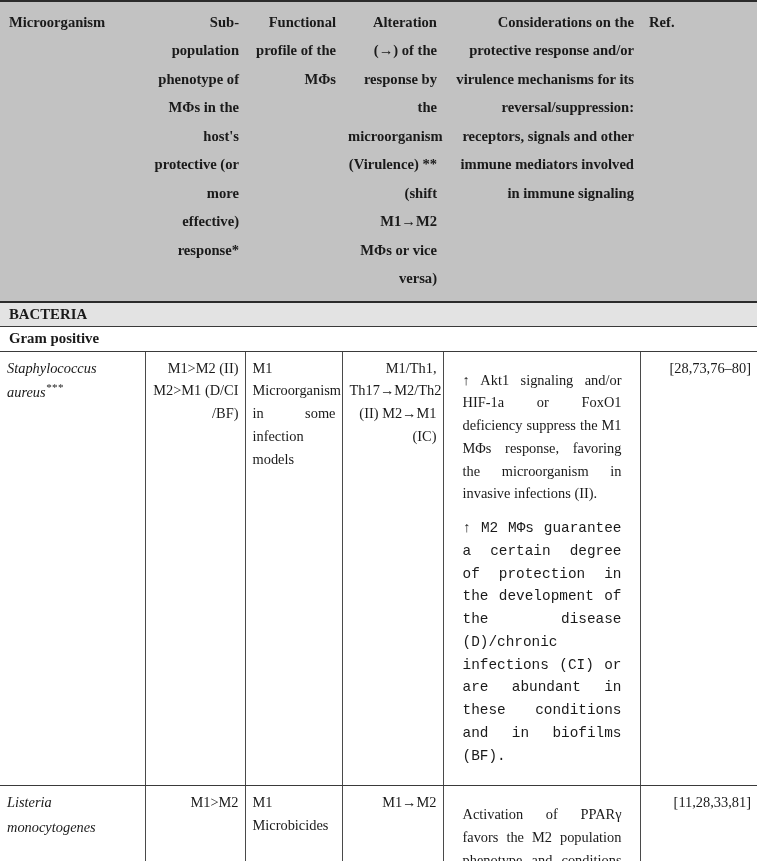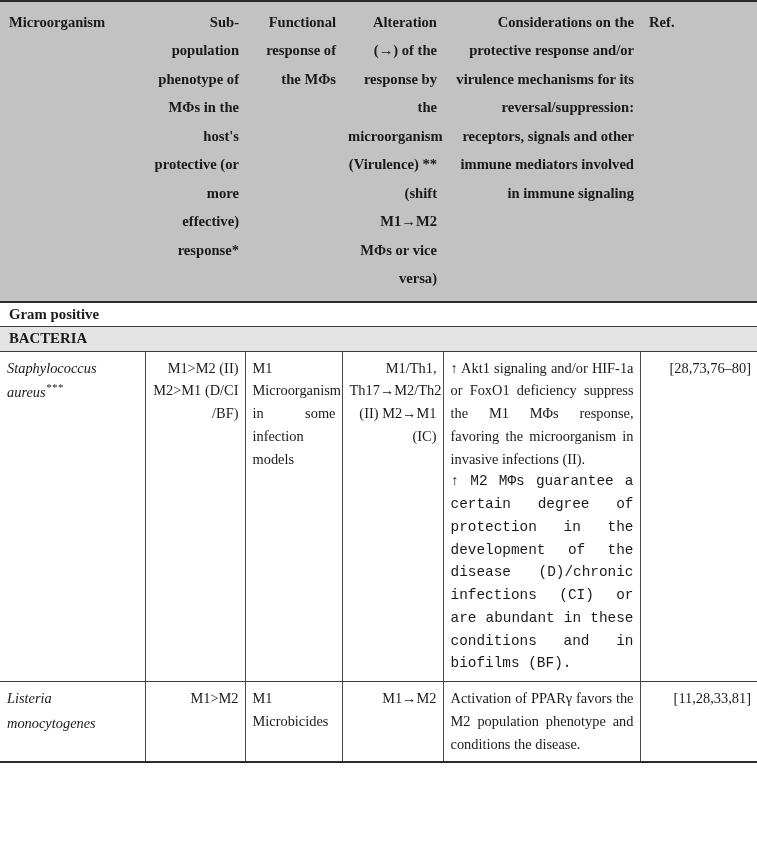--- a/index.html
+++ b/index.html
@@ -80,21 +80,21 @@
 
   td.org {
     font-style: italic;
     line-height: 1.85;
     margin-left: 36px;
   }
   td.just { text-align: justify; text-align-last: left; }
   td.plainleft { text-align: right; }
   td.justcol { text-align: justify; text-align-last: left; }
 
-  .para { margin: 0; }
+  .para { margin: 12px; }
   .para + .para { margin-top: 0px; font-family: Liberation Mono, monospace; }
   sup.stars {
     font-size: 11px;
     vertical-align: super;
     font-style: italic;
     letter-spacing: 0.4px;
   }
 </style>
 </head>
 <body>
@@ -106,32 +106,32 @@
         <col class="c2">
         <col class="c3">
         <col class="c4">
         <col class="c5">
         <col class="c6">
     </colgroup>
     <thead>
       <tr class="head">
         <th class="lead">Microorganism</th>
         <th>Sub-population phenotype of MΦs in the host's protective (or more effective) response*</th>
-        <th>Functional response of the MΦs</th>
+        <th>Functional profile of the MΦs</th>
         <th>Alteration (→) of the response by the microorganism (Virulence) ** (shift M1→M2 MΦs or vice versa)</th>
         <th>Considerations on the protective response and/or virulence mechanisms for its reversal/suppression: receptors, signals and other immune mediators involved in immune signaling</th>
         <th class="lead">Ref.</th>
       </tr>
     </thead>
     <tbody>
+      <tr class="band shaded">
+        <td colspan="6">BACTERIA</td>
+      </tr>
       <tr class="band plain">
         <td colspan="6">Gram positive</td>
-      </tr>
-      <tr class="band shaded">
-        <td colspan="6">BACTERIA</td>
       </tr>
 
       <tr class="data">
         <td class="org"><span>Staphylococcus aureus</span><sup class="stars">***</sup></td>
         <td class="plainleft">M1&gt;M2 (II) M2&gt;M1 (D/CI /BF)</td>
         <td class="justcol">M1 Microorganism in some infection models</td>
         <td class="plainleft">M1/Th1, Th17→M2/Th2 (II) M2→M1 (IC)</td>
         <td class="just">
           <p class="para">↑ Akt1 signaling and/or HIF-1a or FoxO1 deficiency suppress the M1 MΦs response, favoring the microorganism in invasive infections (II).</p>
           <p class="para">↑ M2 MΦs guarantee a certain degree of protection in the development of the disease (D)/chronic infections (CI) or are abundant in these conditions and in biofilms (BF).</p>

